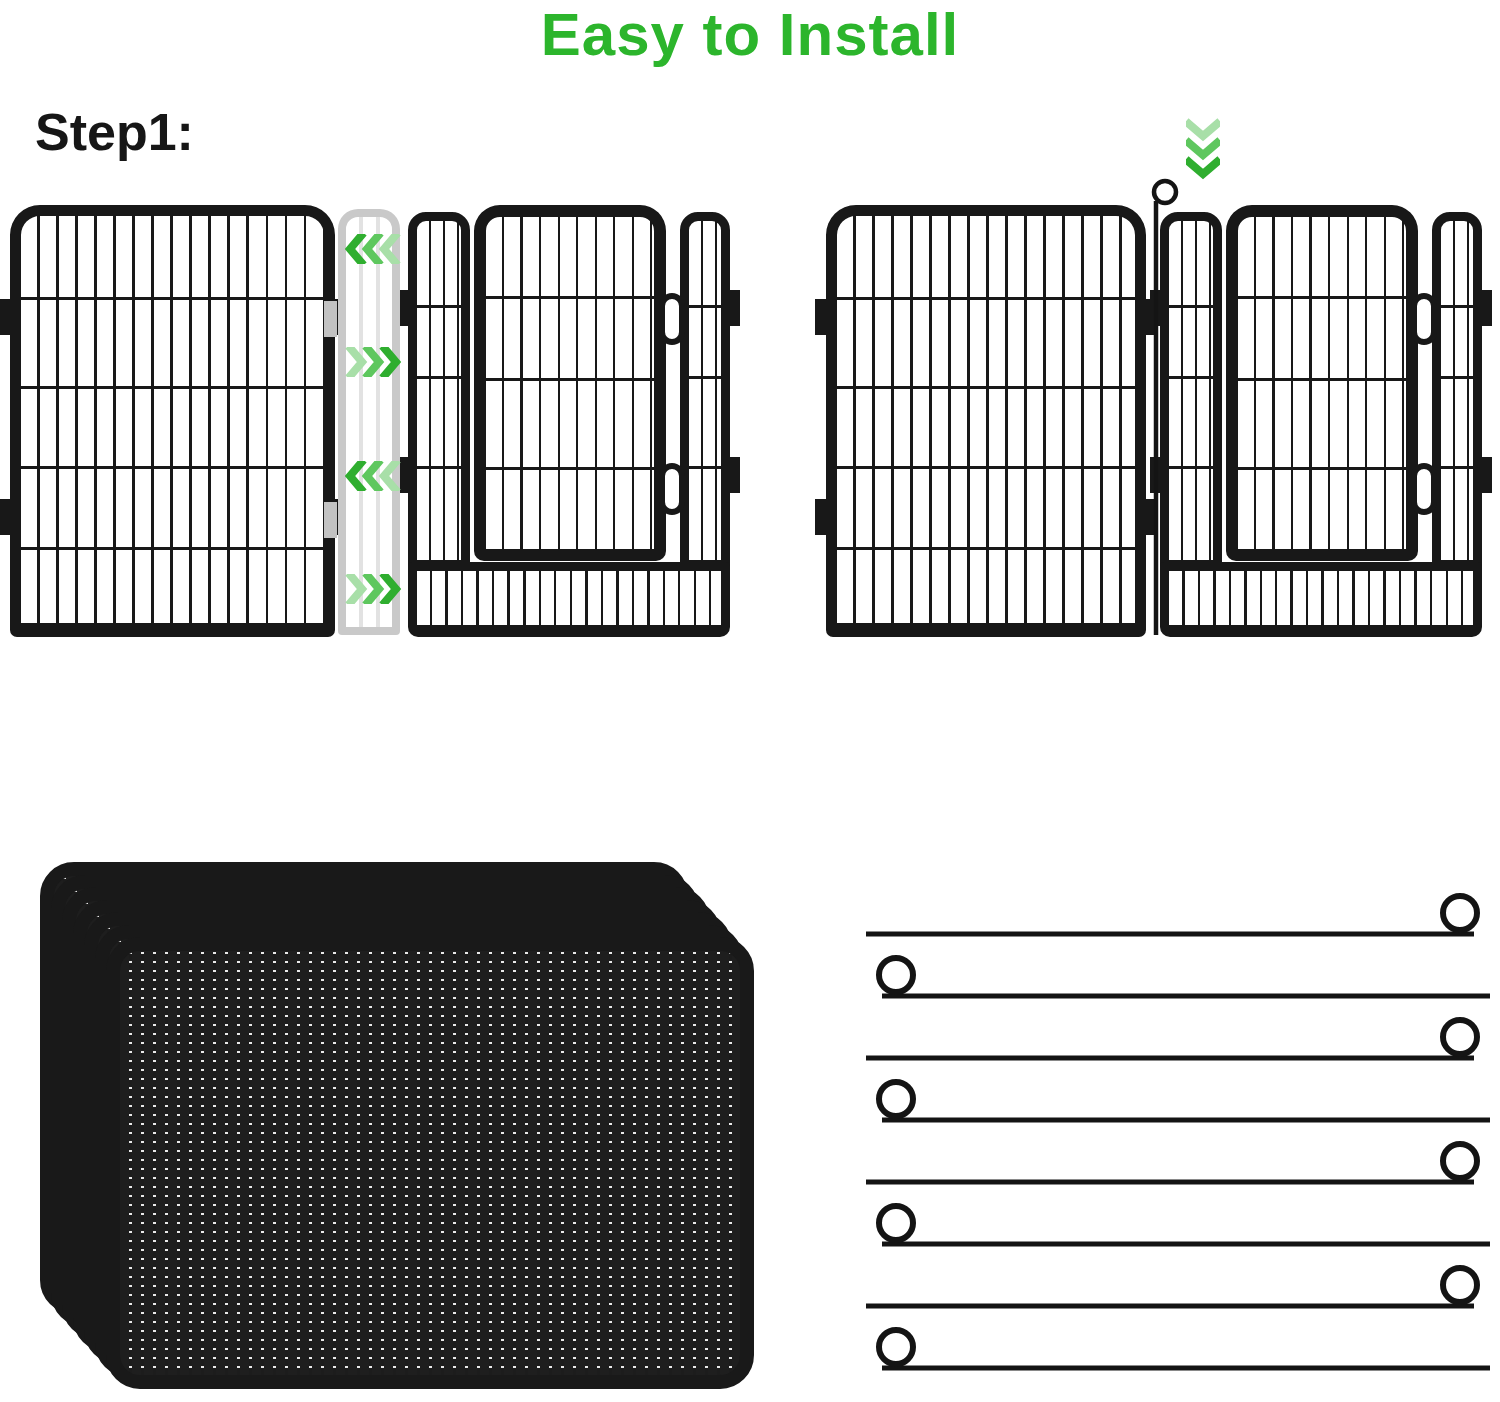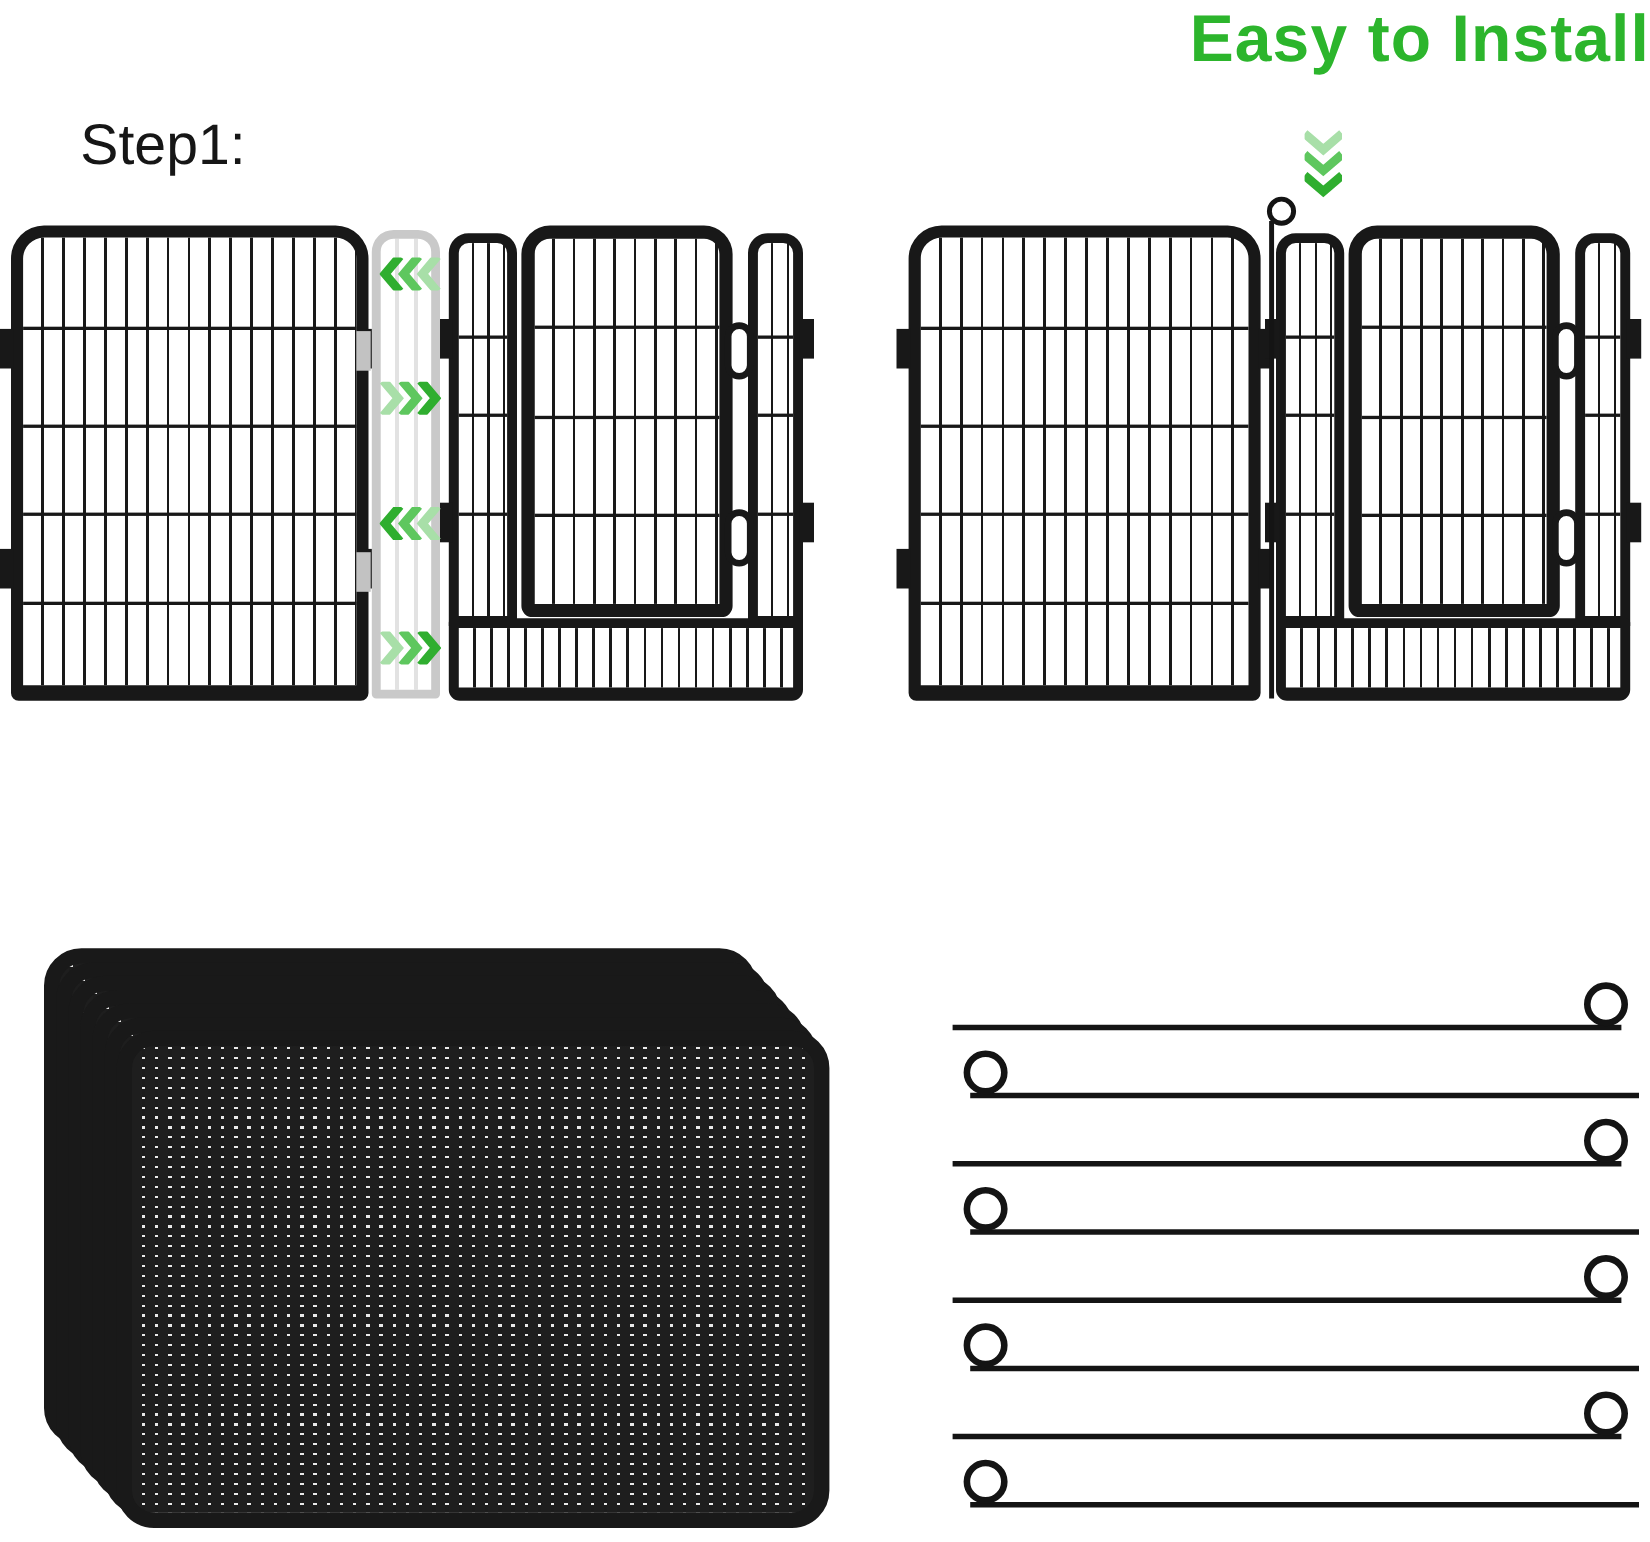--- a/index.html
+++ b/index.html
@@ -6,26 +6,26 @@
     --ink:#181818;
     --accent-green:#2cb52c;
     --ghost:#c9c9c9;
   }
   html,body{margin:0;padding:0;background:#fff;}
   .page{
     position:relative;width:1500px;height:1402px;background:#ffffff;
     font-family:"Liberation Sans", sans-serif;overflow:hidden;
   }
   .title{
-    position:absolute;top:0;left:0;width:100%;text-align:right;
+    position:absolute;top:0;left:0;width:100%;text-align:center;
     font-size:60px;font-weight:700;color:var(--accent-green);
     letter-spacing:1px;
   }
   .step-label{
-    position:absolute;font-size:52px;color:#161616;font-weight:400;margin-left:38px;
+    position:absolute;font-size:52px;color:#161616;font-weight:700;
   }
   #step1-label{left:35px;top:102px;}
   #step2-label{left:835px;top:102px;}
 
   
   .grid-panel{position:absolute;box-sizing:border-box;border:11px solid var(--ink);background-color:#fff;background-repeat:no-repeat;}
   .big{
     width:325px;height:432px;border-radius:30px 30px 7px 7px;border-bottom-width:14px;
     background-image:
       linear-gradient(var(--ink),var(--ink)),linear-gradient(var(--ink),var(--ink)),

